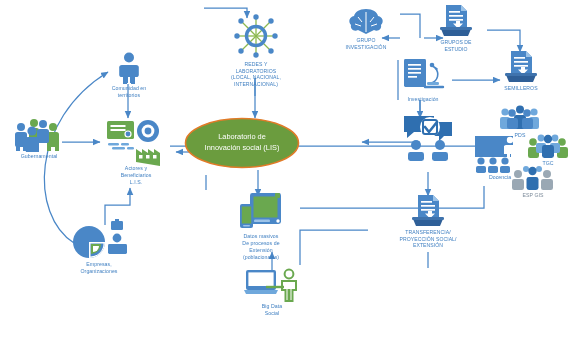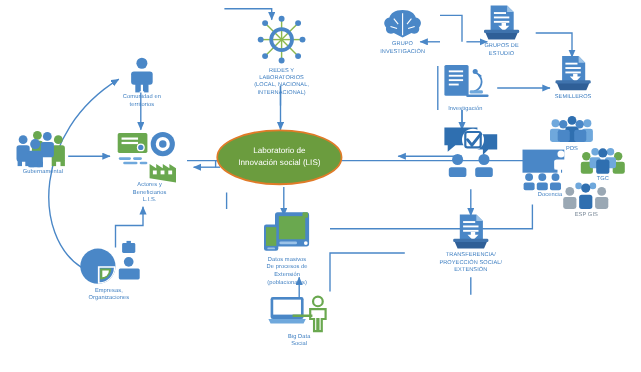--- a/index.html
+++ b/index.html
@@ -79,21 +79,21 @@
   </g>
 
   <g fill="none" stroke="#4a87c7" stroke-width="1.25">
     <path d="M484,186 L484,208 L300,208"></path>
     <path d="M206,190 L206,175"></path>
   </g>
   <path d="M478,146 L196,146 L196,152" fill="none" stroke="#4a87c7" stroke-width="1.25"></path>
   <path d="M200,152 L176,152" fill="none" stroke="#4a87c7" stroke-width="1.25" marker-end="url(#ar)"></path>
 </svg>
 
-<div id="ellipse-node" style="left:196px;top:117px;width:116px;height:52px;text-decoration:underline;">
+<div id="ellipse-node" style="left:184px;top:117px;width:116px;height:52px;text-decoration:underline;">
   <svg width="116" height="52" viewBox="0 0 116 52">
     <ellipse cx="58" cy="26" rx="56.5" ry="24.5" fill="#6b9c3e" stroke="#e07b28" stroke-width="1.6"></ellipse>
   </svg>
   <div class="center-text">Laboratorio de
 Innovación social (LIS)</div>
 </div>
 
 <div class="node" style="left:212px;top:12px;width:88px;">
   <div class="ico">
     <svg width="52" height="48" viewBox="0 0 52 48">

